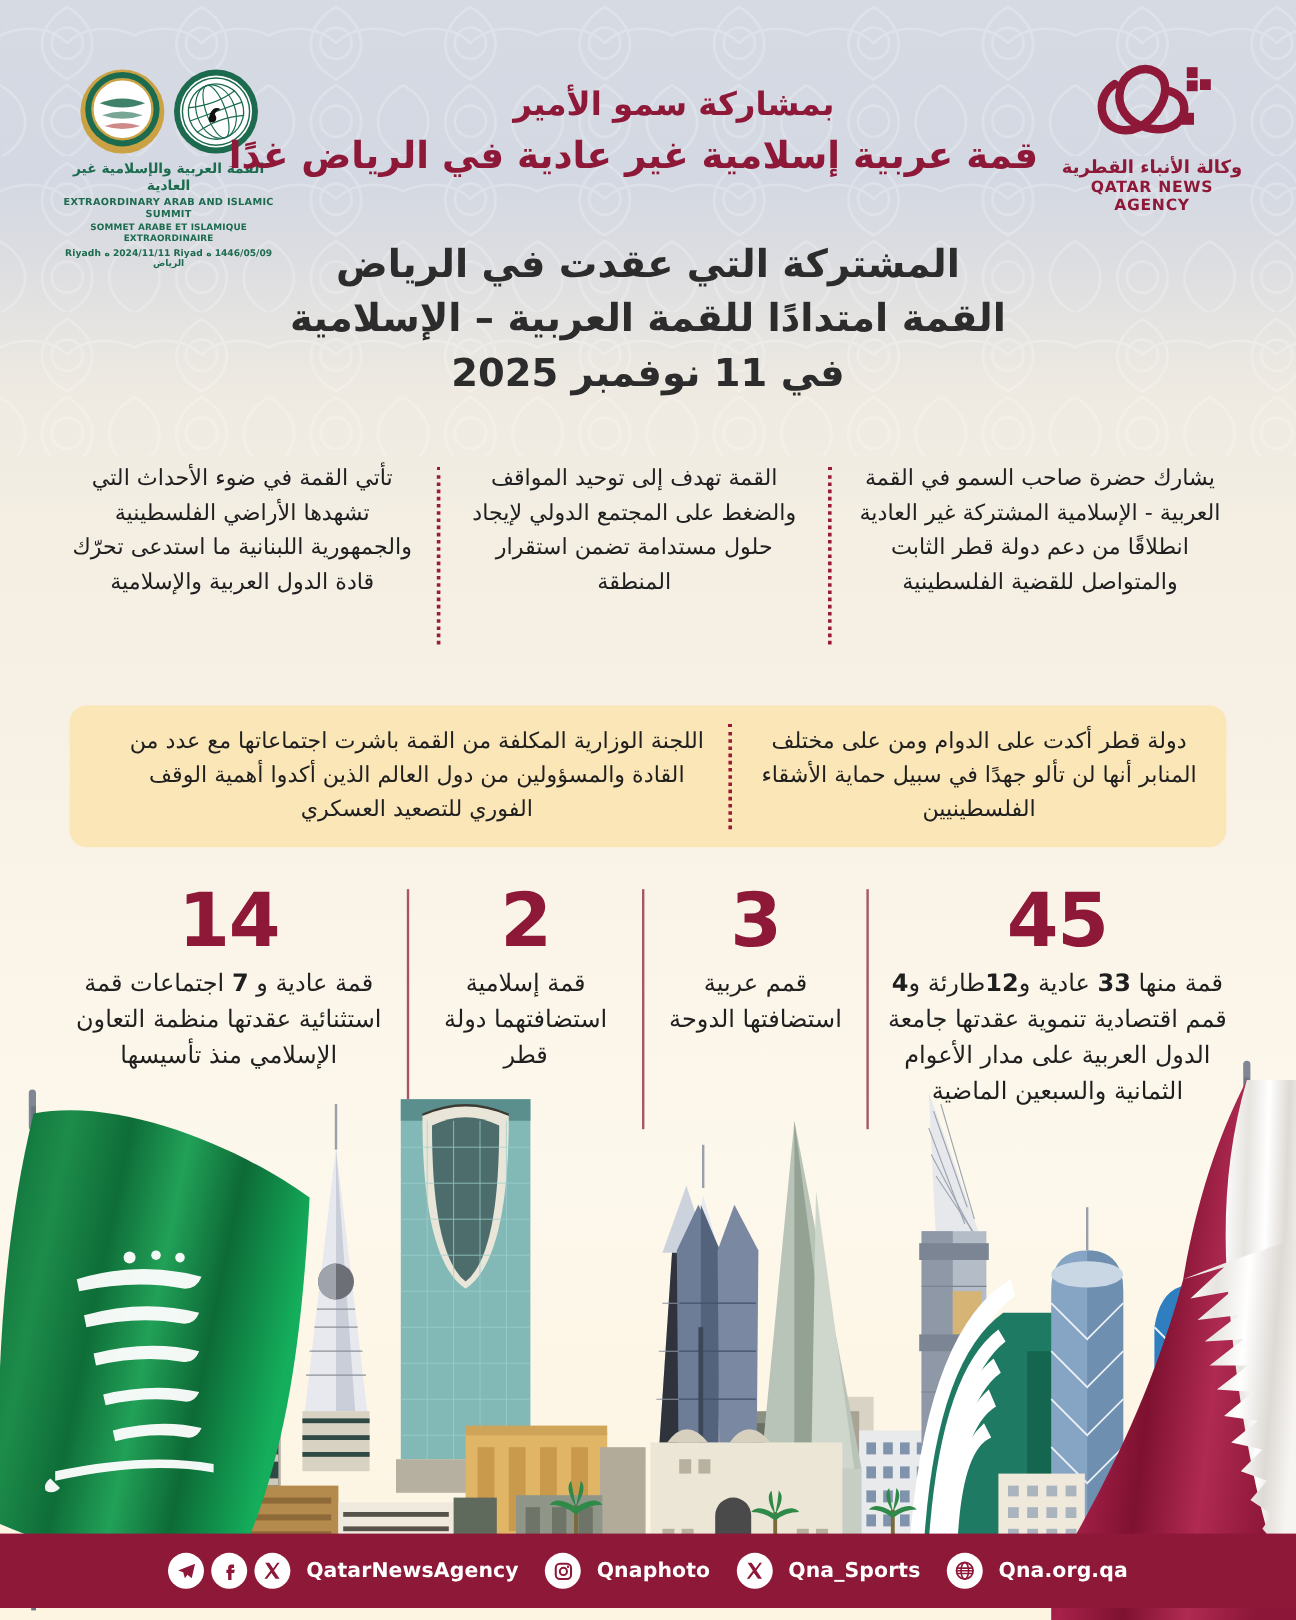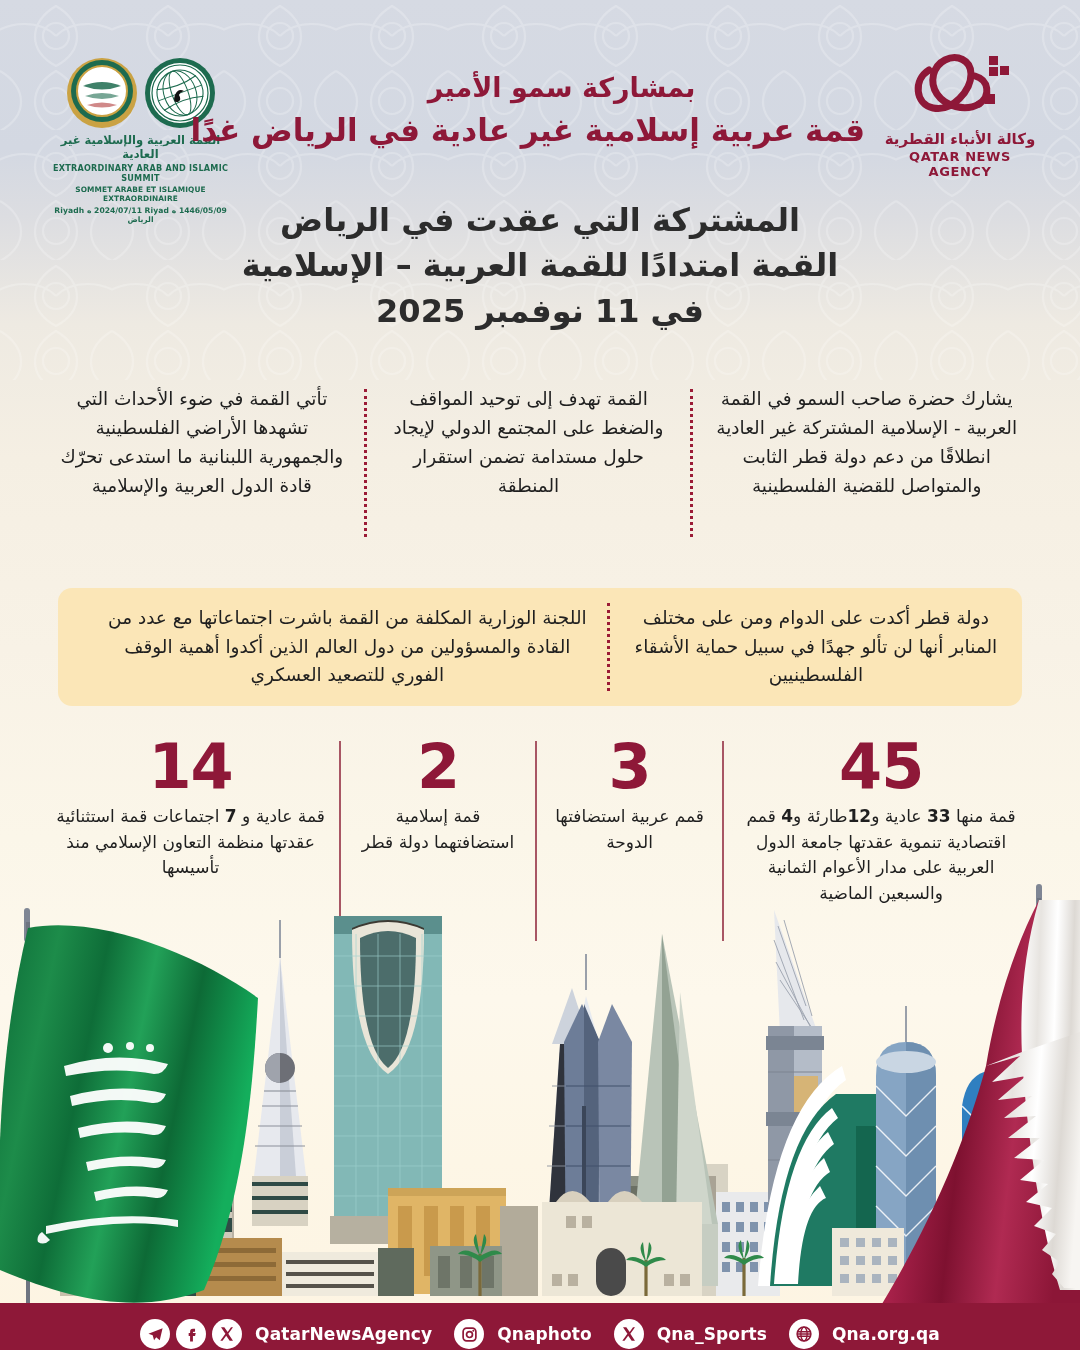--- a/index.html
+++ b/index.html
@@ -227,21 +227,21 @@
   }
   .stat .num {
     font-size: 62px;
     font-weight: bold;
     color: #8e1838;
     line-height: 1.02;
     letter-spacing: -1px;
   }
   .stat .desc {
     margin-top: 6px;
-    font-size: 17px;
+    font-size: 20px;
     line-height: 1.5;
     color: #1f1f1f;
     text-align: center;
   }
   .stat .desc b { font-weight: bold; }
   .stat-divider {
     width: 2px;
     background: #a85664;
     height: 200px;
     flex: 0 0 2px;
@@ -270,21 +270,21 @@
   }
   .flag-left { left: -10px; width: 300px; height: 480px; }
   .flag-right { right: -6px; width: 240px; height: 480px; }
 
   
   .footer {
     position: absolute;
     left: 0;
     bottom: 0;
     width: 1080px;
-    height: 47px;
+    height: 72px;
   }
   .footer-band {
     position: absolute;
     left: 0; top: 0;
     width: 1080px; height: 62px;
     background: #8e1838;
   }
   .footer-inner {
     position: absolute;
     left: 0; top: 0;
@@ -370,21 +370,21 @@
           <path d="M18 30 q19 -8 38 0 q-19 7 -38 0z" fill="#1d6b4f" opacity=".85"></path>
           <path d="M20 40 q17 -6 34 0 q-17 6 -34 0z" fill="#1d6b4f" opacity=".6"></path>
           <path d="M22 49 q15 -5 30 0 q-15 5 -30 0z" fill="#b03a3a" opacity=".6"></path>
           <circle cx="37" cy="35" r="25" fill="none" stroke="#caa243" stroke-width="2"></circle>
         </svg>
       </div>
       <div class="summit-logo-texts">
         <div class="sl-ar">القمة العربية والإسلامية غير العادية</div>
         <div class="sl-en1">EXTRAORDINARY ARAB AND ISLAMIC SUMMIT</div>
         <div class="sl-en2">SOMMET ARABE ET ISLAMIQUE EXTRAORDINAIRE</div>
-        <div class="sl-dates">Riyadh ‎ه‎ 2024/07/11 Riyad ‎ه‎ 1446/05/09 الرياض</div>
+        <div class="sl-dates">Riyadh ‎ه‎ 2024/11/11 Riyad ‎ه‎ 1446/05/09 الرياض</div>
       </div>
     </div>
 
     <div class="header-titles">
       <div class="kicker">بمشاركة سمو الأمير</div>
       <div class="headline-1">قمة عربية إسلامية غير عادية في الرياض غدًا</div>
     </div>
 
     <div class="qna-logo">
       <div class="qna-mark">

